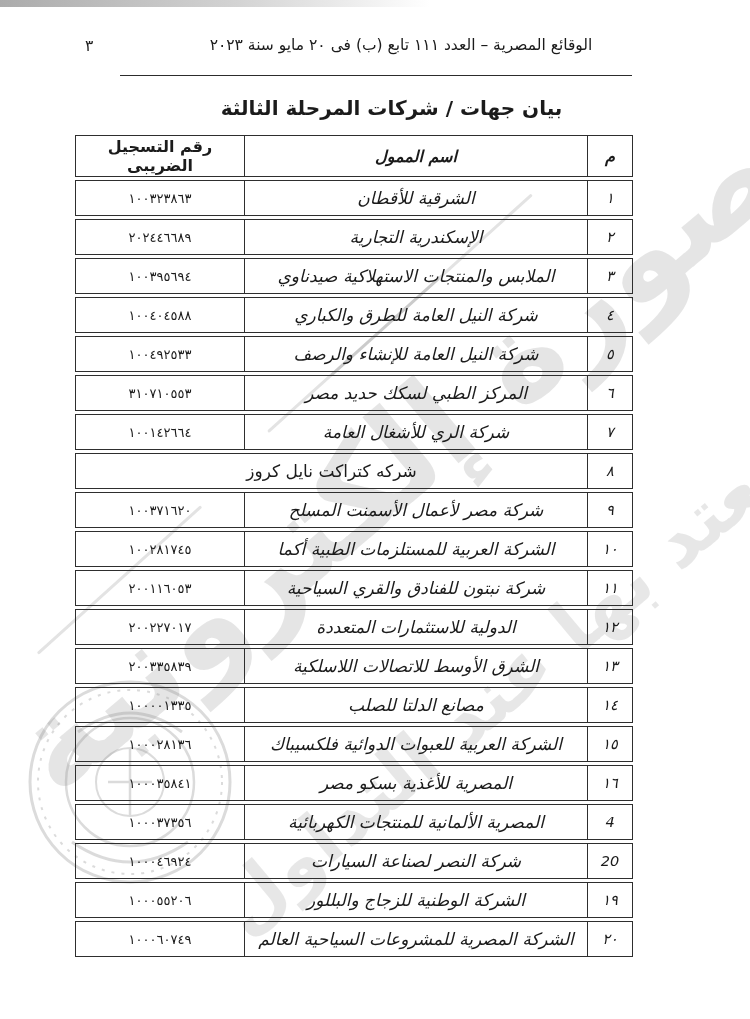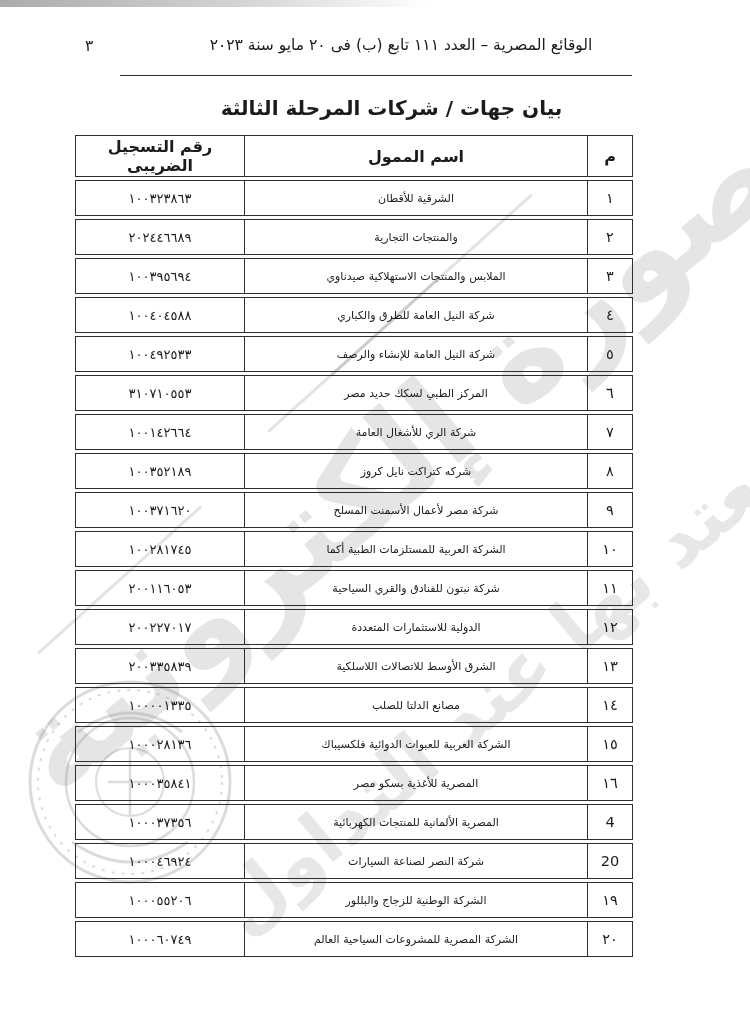--- a/index.html
+++ b/index.html
@@ -72,26 +72,26 @@
     border:1.8px solid #2e2e2e;
     margin-bottom:3px;
     background:rgba(255,255,255,0);
   }
   .t-head{height:40px;font-weight:bold;font-size:16px;}
   .t-body .t-row{height:34px;font-size:14.5px;}
   .cell{
     display:flex;align-items:center;justify-content:center;
     text-align:center;overflow:hidden;
   }
-  .cell:not(:last-child){border-left:1.8px solid #2e2e2e;}
+  .cell:not(:last-child){border-left:1.8px solid #2e2e2e;font-style:italic;}
   .c-idx{width:44px;flex:none;}
   .c-name{flex:1;}
   .c-tax{width:168px;flex:none;}
   .t-body .c-tax{font-size:13px;letter-spacing:1.5px;}
-  .t-body .c-name{font-size:11px;}
+  .t-body .c-name{font-size:17px;}
 </style>
 </head>
 <body>
 
 <div class="page">
 
   <div class="watermark" aria-hidden="true">
     <div class="wm-text wm-1">صورة إلكترونية</div>
     <div class="wm-text wm-2">لا يعتد بها عند التداول</div>
     <div class="wm-stroke s1"></div>
@@ -127,21 +127,21 @@
     <div class="t-body">
 
         <div class="t-row">
           <div class="cell c-idx">١</div>
           <div class="cell c-name">الشرقية للأقطان</div>
           <div class="cell c-tax">١٠٠٣٢٣٨٦٣</div>
         </div>
 
         <div class="t-row">
           <div class="cell c-idx">٢</div>
-          <div class="cell c-name">والمنتجات التجارية</div>
+          <div class="cell c-name">الإسكندرية التجارية</div>
           <div class="cell c-tax">٢٠٢٤٤٦٦٨٩</div>
         </div>
 
         <div class="t-row">
           <div class="cell c-idx">٣</div>
           <div class="cell c-name">الملابس والمنتجات الاستهلاكية صيدناوي</div>
           <div class="cell c-tax">١٠٠٣٩٥٦٩٤</div>
         </div>
 
         <div class="t-row">
@@ -164,21 +164,20 @@
 
         <div class="t-row">
           <div class="cell c-idx">٧</div>
           <div class="cell c-name">شركة الري للأشغال العامة</div>
           <div class="cell c-tax">١٠٠١٤٢٦٦٤</div>
         </div>
 
         <div class="t-row">
           <div class="cell c-idx">٨</div>
           <div class="cell c-name">شركه كتراكت نايل كروز</div>
-          <div class="cell c-tax">١٠٠٣٥٢١٨٩</div>
         </div>
 
         <div class="t-row">
           <div class="cell c-idx">٩</div>
           <div class="cell c-name">شركة مصر لأعمال الأسمنت المسلح</div>
           <div class="cell c-tax">١٠٠٣٧١٦٢٠</div>
         </div>
 
         <div class="t-row">
           <div class="cell c-idx">١٠</div>

